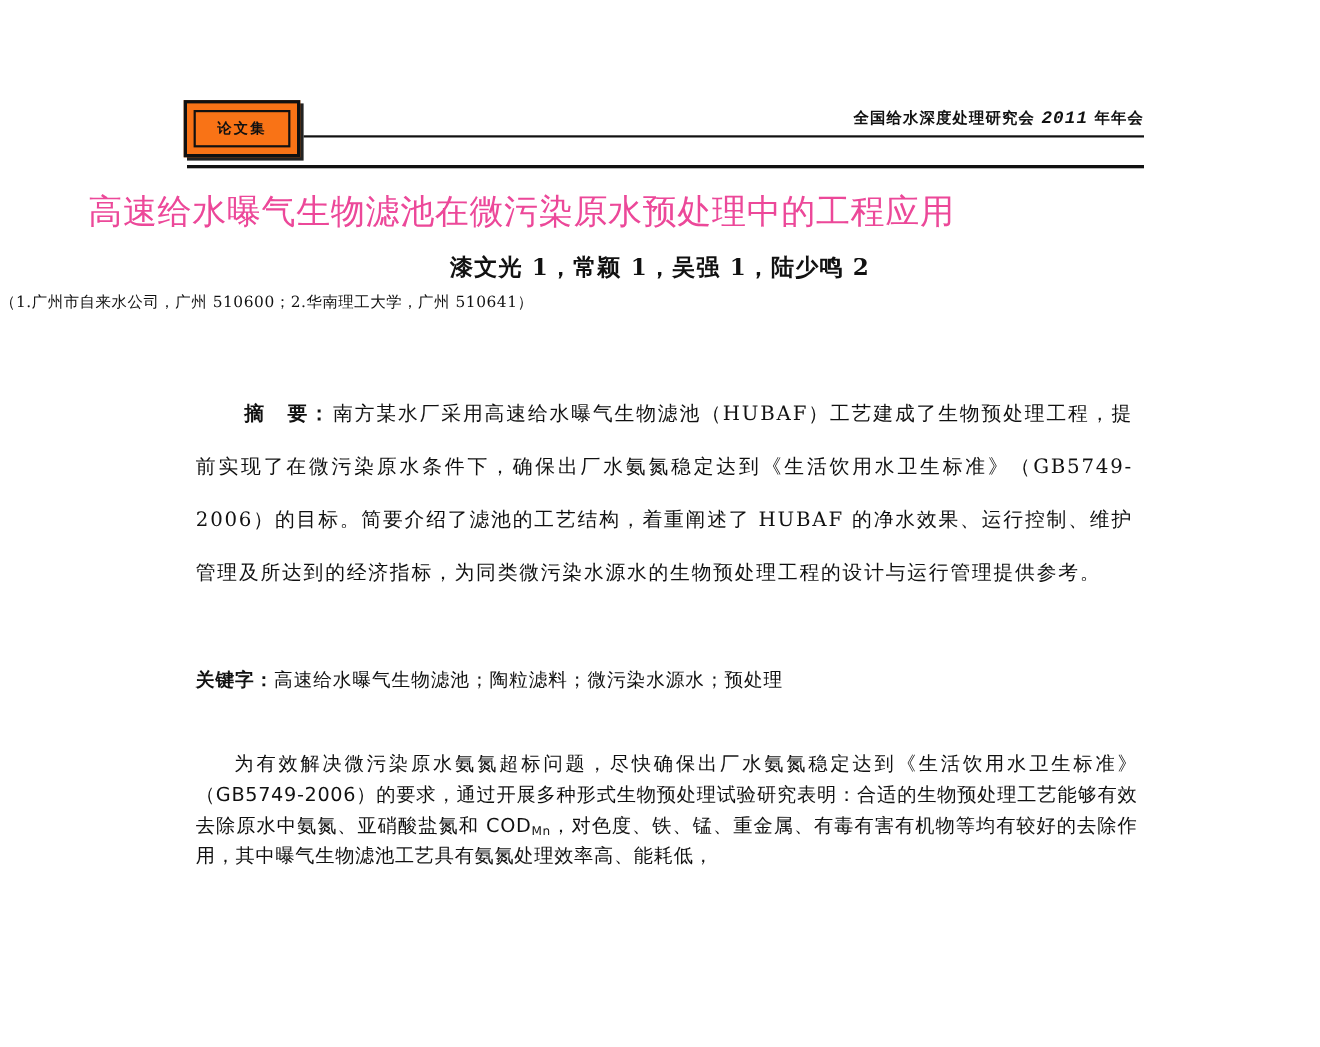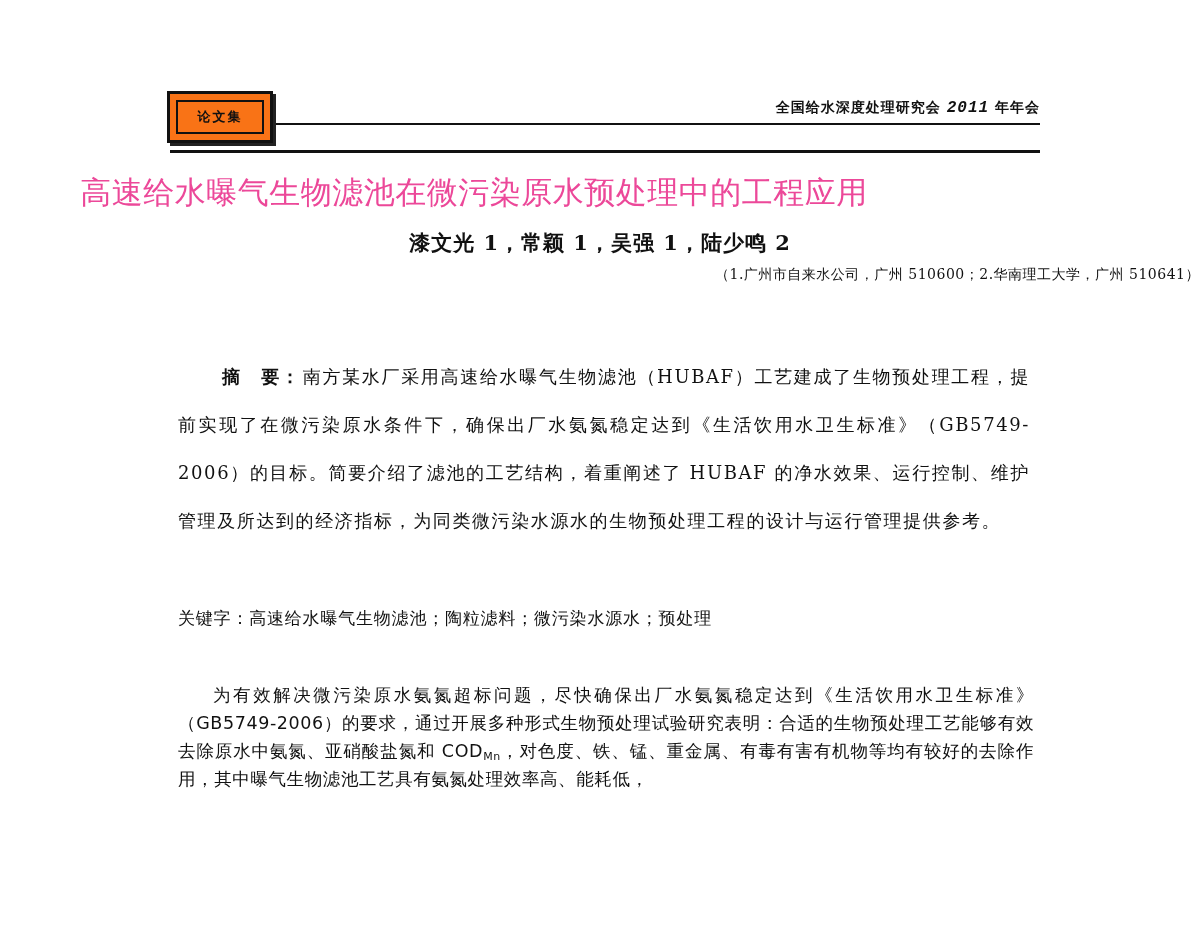--- a/index.html
+++ b/index.html
@@ -57,39 +57,39 @@
       font-size: 31px; letter-spacing: 0.5px;
       color: #ec4899;
     }
     .authors {
       left: 0; top: 229px; width: 1200px;
       text-align: center;
       font-size: 21px; font-weight: bold; letter-spacing: 1px;
     }
     .affil {
       left: 0; top: 266px; width: 1200px;
-      text-align: right;
+      text-align: left;
       font-size: 14px; letter-spacing: 0.5px;
     }
 
     
     .abstract {
       left: 178px; top: 353px; width: 852px;
       font-size: 18px; line-height: 48px;
       letter-spacing: 1.6px;
       text-align: justify;
     }
     .abstract .lbl { font-weight: bold; margin-left: 44px; margin-right: 2px; }
     .keywords {
       left: 178px; top: 607px; width: 852px;
       font-size: 17px; letter-spacing: 0.8px;
     }
     .keywords .lbl {
       font-family: "DejaVu Sans", "Liberation Sans", sans-serif;
-      font-weight: normal;
+      font-weight: bold;
     }
 
     
     .body-text {
       left: 178px; top: 681px; width: 856px;
       font-family: "DejaVu Sans", "Liberation Sans", sans-serif;
       font-size: 17.5px; line-height: 28px;
       letter-spacing: 0.6px;
       text-align: justify;
     }

